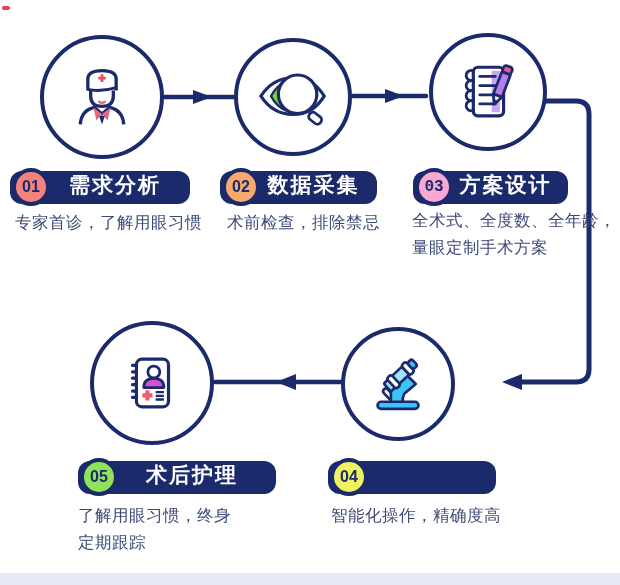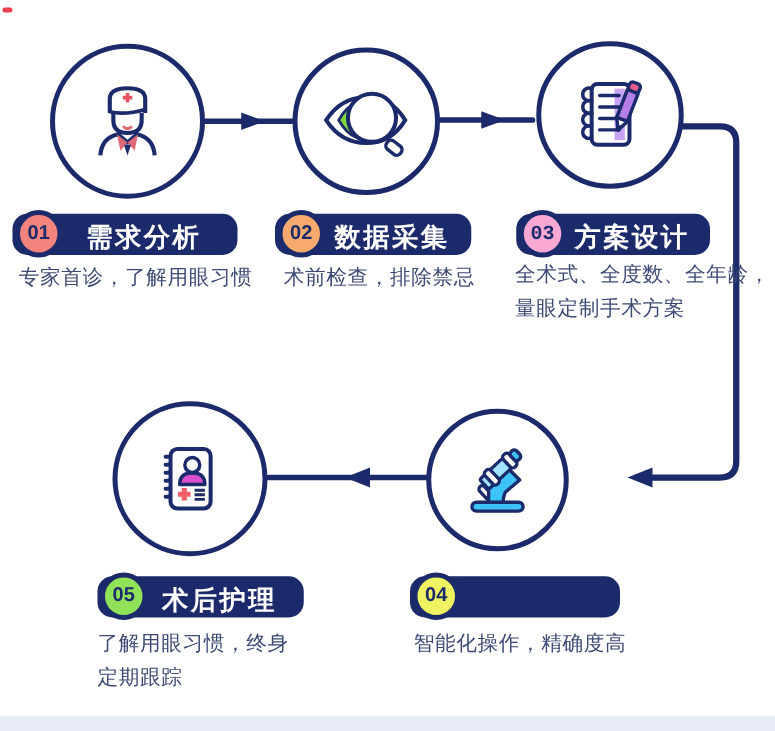--- a/index.html
+++ b/index.html
@@ -13,27 +13,27 @@
     display:flex;align-items:center;justify-content:center;
   }
   .c1{left:40px;top:35px;width:124px;height:124px;}
   .c2{left:234px;top:38px;width:118px;height:118px;}
   .c3{left:429px;top:33px;width:118px;height:118px;}
   .c4{left:341px;top:327px;width:114px;height:114px;}
   .c5{left:90px;top:321px;width:124px;height:124px;}
   .flow{position:absolute;left:0;top:0;}
   .pill{
     position:absolute;height:33px;background:#1b2a6b;border-radius:12px;
-    display:flex;align-items:flex-end;
+    display:flex;align-items:flex-start;
   }
   .p1{left:10px;top:171px;width:180px;}
   .p2{left:220px;top:171px;width:157px;}
   .p3{left:413px;top:171px;width:155px;}
   .p4{left:328px;top:461px;width:168px;}
-  .p5{left:78px;top:461px;width:165px;}
+  .p5{left:78px;top:461px;width:198px;}
   .badge{
     position:absolute;left:2px;top:-3px;width:38px;height:38px;box-sizing:border-box;
     border:4px solid #1b2a6b;border-radius:50%;background:#f5837d;
     display:flex;align-items:center;justify-content:center;
     color:#1b2a6b;font-weight:bold;font-size:16px;
   }
   .ptitle{
     width:100%;box-sizing:border-box;padding-left:30px;text-align:center;
     color:#ffffff;font-weight:bold;font-size:21px;letter-spacing:2px;white-space:nowrap;
   }

